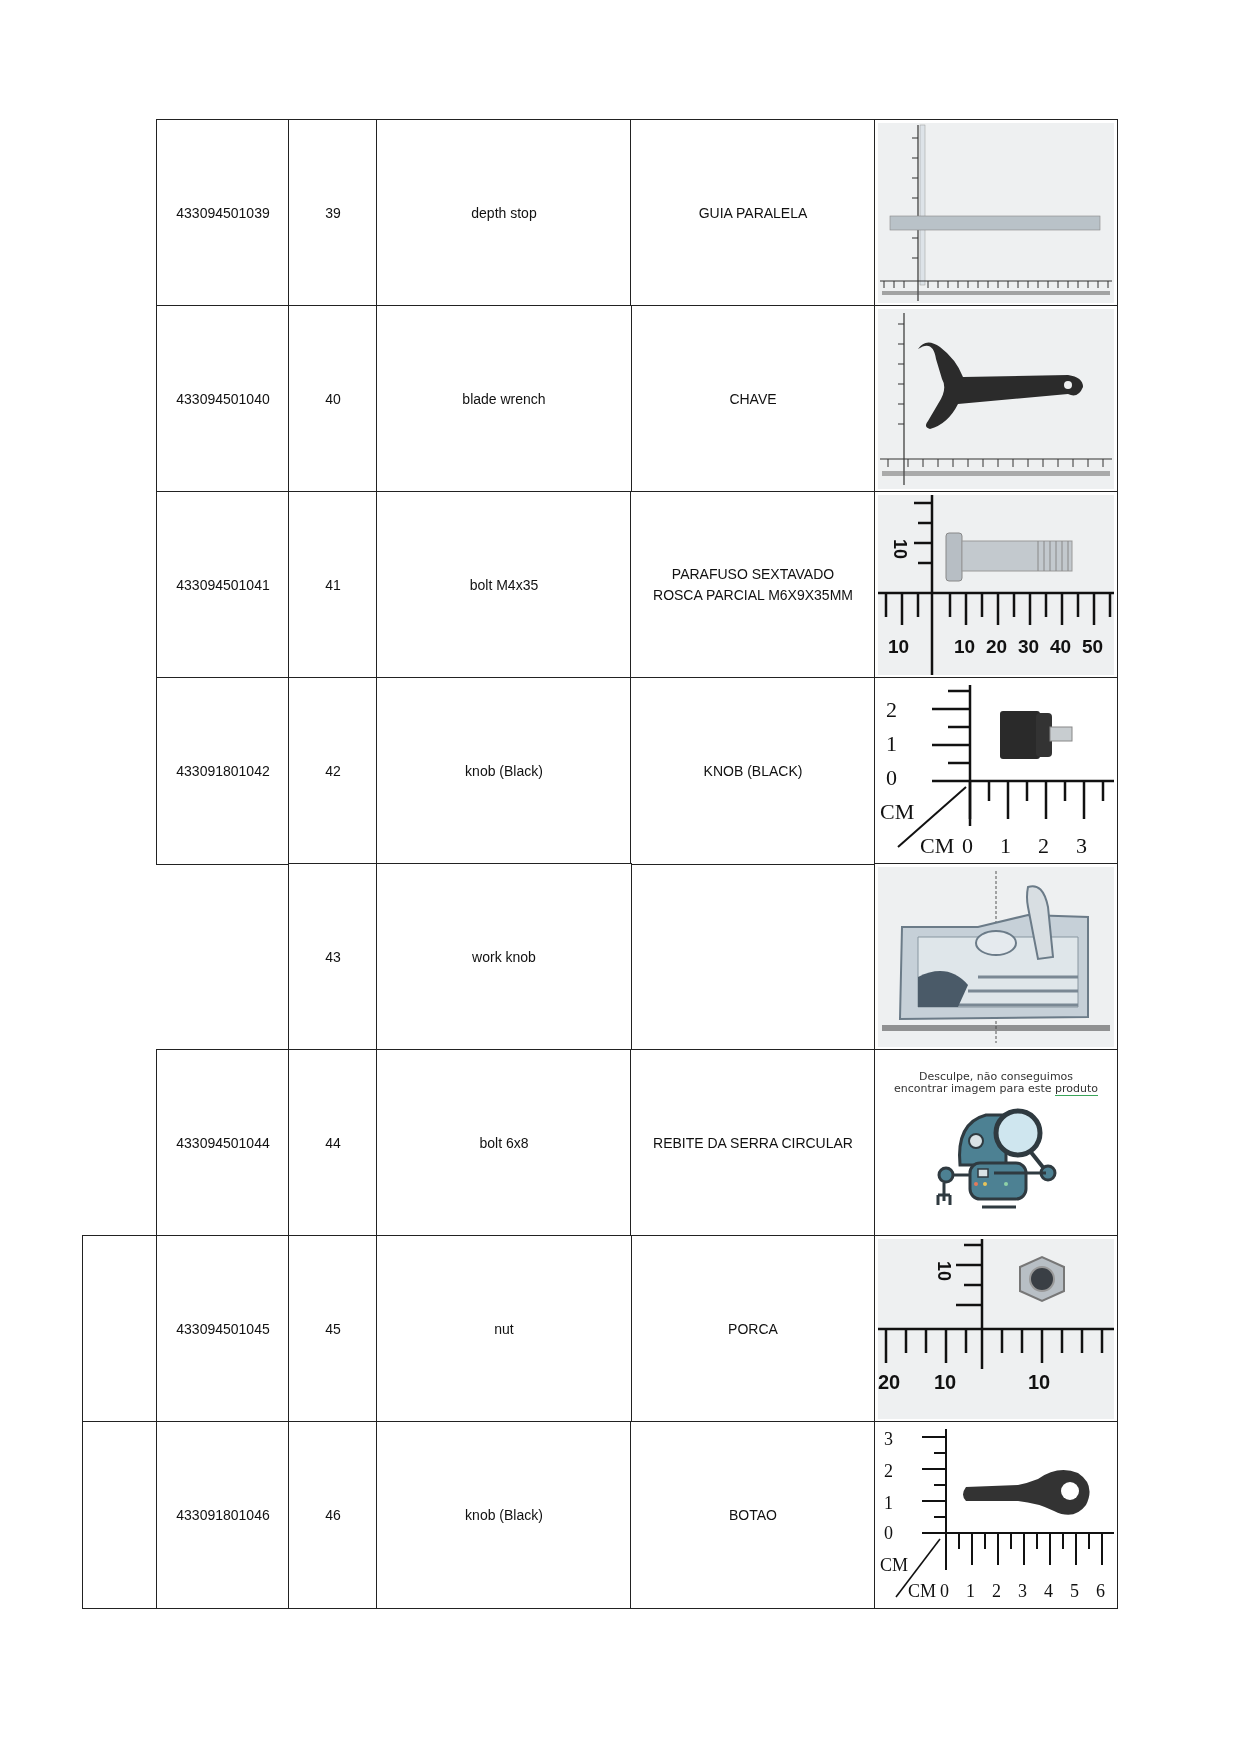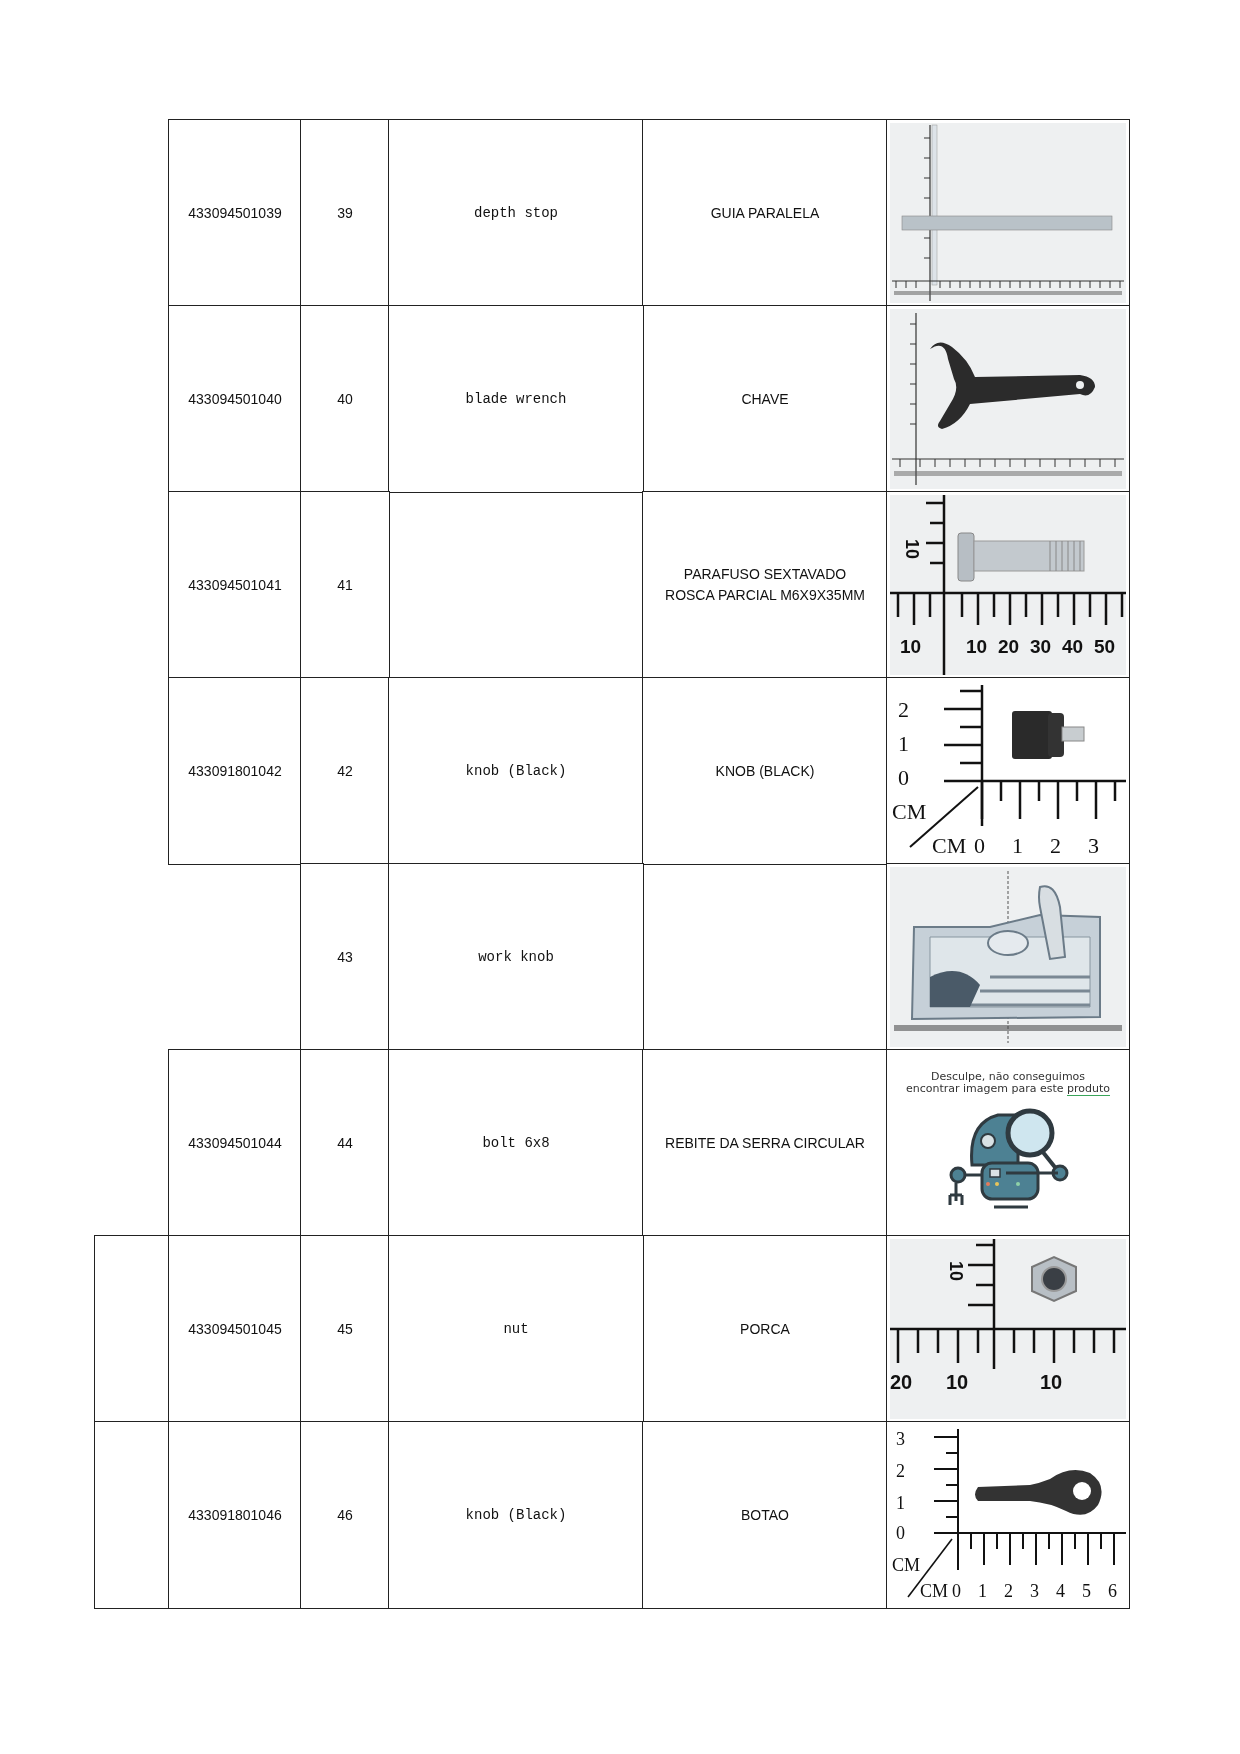--- a/index.html
+++ b/index.html
@@ -1,22 +1,22 @@
 <!DOCTYPE html>
 <html><head>
 <meta charset="utf-8">
 <style>
   html, body { margin: 0; padding: 0; background: #ffffff; }
   body { width: 1240px; height: 1754px; position: relative; overflow: hidden; font-family: "Liberation Sans", sans-serif; color: #111; }
-  .page { position: absolute; left: 16px; top: 0; width: 1208px; height: 1754px; border-radius: 21px; }
+  .page { position: absolute; left: 4px; top: 0; width: 1208px; height: 1754px; border-radius: 21px; }
   .row { position: absolute; left: 152px; width: 962px; height: 188px; }
   .cell { position: absolute; top: 0; height: 100%; box-sizing: border-box; border: 1.5px solid #222; display: flex; align-items: center; justify-content: center; text-align: center; font-size: 14px; line-height: 21px; background: #fff; }
   .c-code { left: 0; width: 134px; }
   .c-num { left: 132px; width: 90px; }
-  .c-en { left: 220px; width: 256px; font-family: Liberation Mono, monospace; }
+  .c-en { left: 220px; width: 256px; }
   .c-pt { left: 474px; width: 246px; padding: 0 22px; }
   .c-img { left: 718px; width: 244px; padding: 3px; }
   .extra { position: absolute; left: 78px; width: 76px; height: 188px; box-sizing: border-box; border: 1.5px solid #222; background: #fff; }
   .ph { width: 100%; height: 100%; background: #eef0f1; position: relative; overflow: hidden; }
   .ph.white { background: #ffffff; }
   .ph svg { position: absolute; left: 0; top: 0; width: 100%; height: 100%; }
   .nf-text { position: absolute; left: 0; right: 0; top: 18px; text-align: center; font-size: 11px; line-height: 12px; color: #333; font-family: "DejaVu Sans", sans-serif; }
   .nf-text .ul { border-bottom: 1.5px solid #3aa55a; }
 </style>
 </head>
@@ -114,20 +114,21 @@
           </g>
           <rect x="4" y="162" width="228" height="5" fill="#555" opacity="0.45"></rect>
         </svg>
       </div>
     </div>
   </div>
 
   <div class="row" style="top:491px">
     <div class="cell c-code">433094501041</div>
     <div class="cell c-num">41</div>
+    <div class="cell c-en">bolt M4x35</div>
     <div class="cell c-pt">PARAFUSO SEXTAVADO ROSCA PARCIAL M6X9X35MM</div>
     <div class="cell c-img">
       <div class="ph">
         <svg viewBox="0 0 236 180" preserveAspectRatio="none">
           <line x1="54" y1="0" x2="54" y2="180" stroke="#111" stroke-width="2.5"></line>
           <g stroke="#111" stroke-width="2.5">
             <line x1="36" y1="8" x2="54" y2="8"></line>
               <line x1="40" y1="28" x2="54" y2="28"></line>
               <line x1="36" y1="48" x2="54" y2="48"></line>
               <line x1="40" y1="68" x2="54" y2="68"></line>

